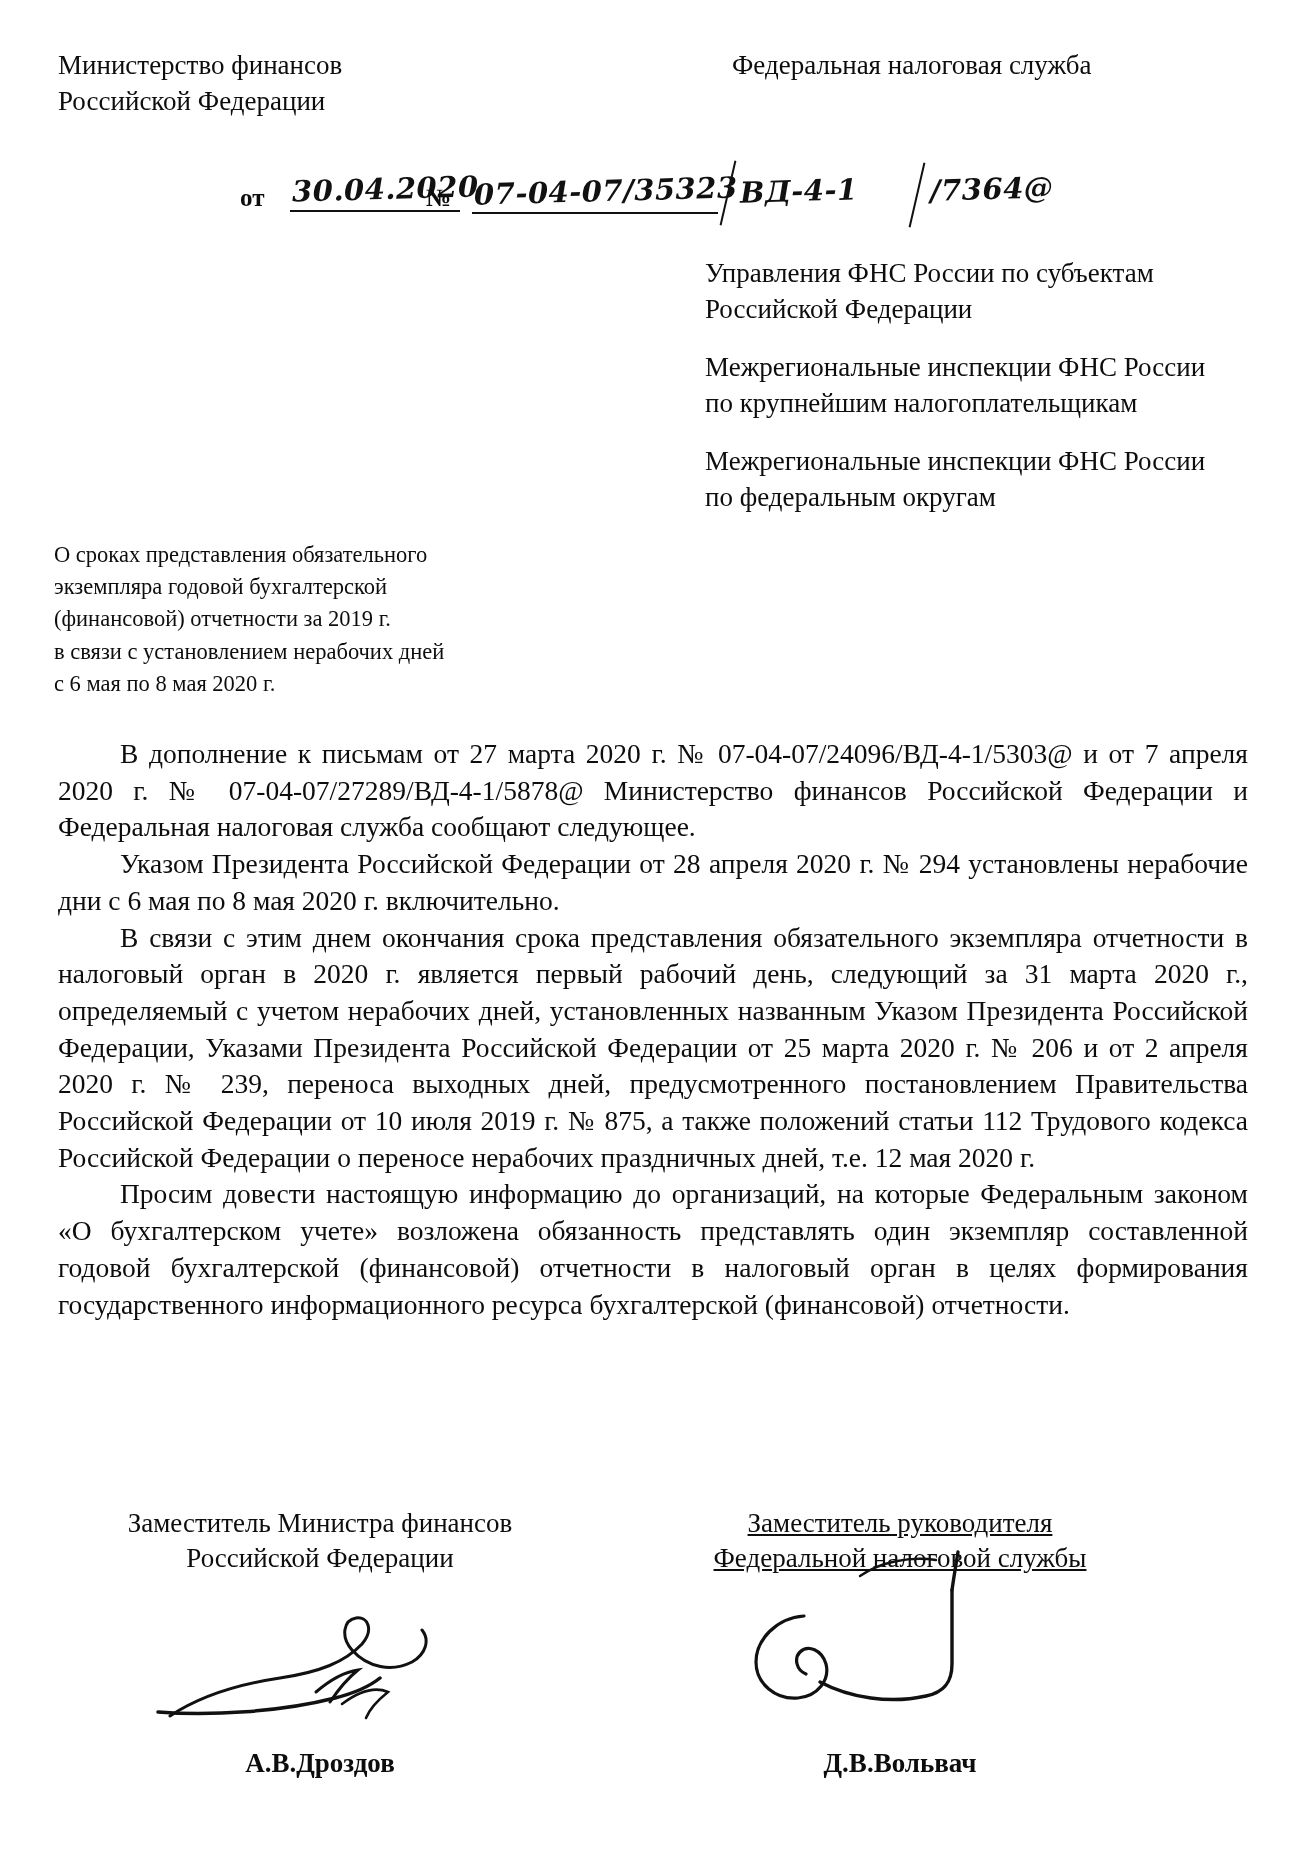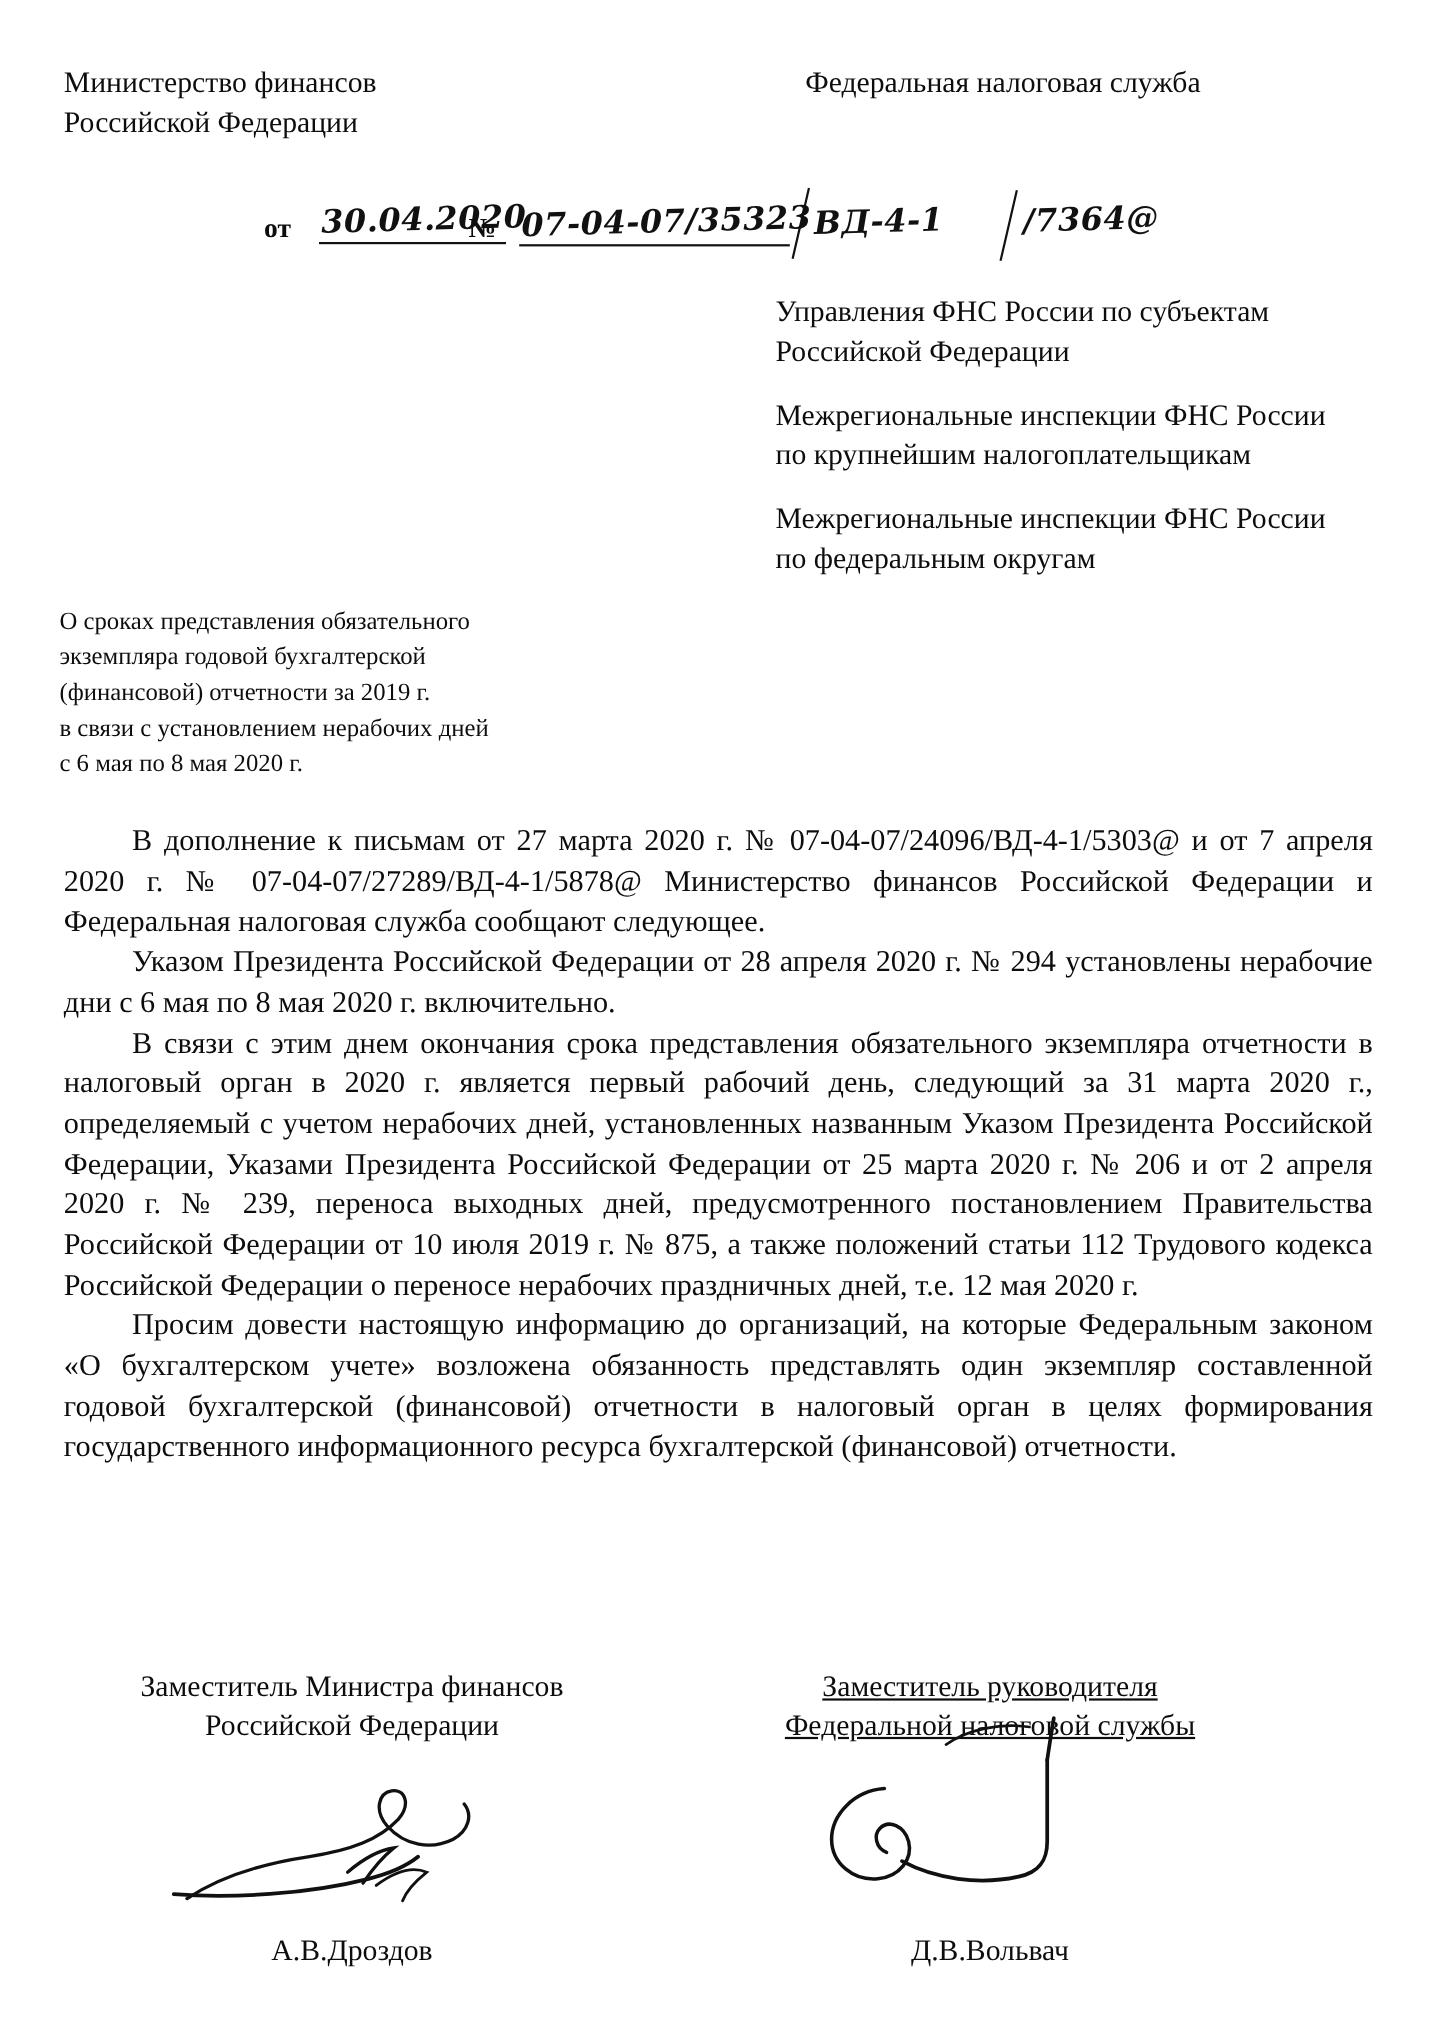--- a/index.html
+++ b/index.html
@@ -10,21 +10,21 @@
   body {
     width: 1300px;
     height: 1850px;
     position: relative;
     font-family: "Liberation Serif", serif;
     color: #0d0d0d;
     overflow: hidden;
   }
   .page {
     position: absolute;
-    left: 0; top: 16px;
+    left: 0; top: 6px;
     width: 1300px;
     height: 1644px;
   }
 
   
   .hdr-left {
     position: absolute;
     left: 58px;
     top: 42px;
     width: 430px;
@@ -134,20 +134,21 @@
     line-height: 1.3;
     text-align: center;
   }
   .sig-left  { left: 60px;  width: 520px; }
   .sig-right { left: 640px; width: 520px; text-decoration: underline; }
   .sig-name {
     position: absolute;
     top: 1742px;
     font-size: 27px;
     text-align: center;
+    font-weight: bold;
   }
   .sig-name.left  { left: 60px;  width: 520px; }
   .sig-name.right { left: 640px; width: 520px; }
 
   .scribble {
     position: absolute;
     pointer-events: none;
   }
   .scribble-left  { left: 130px; top: 1560px; }
   .scribble-right { left: 700px; top: 1540px; }

